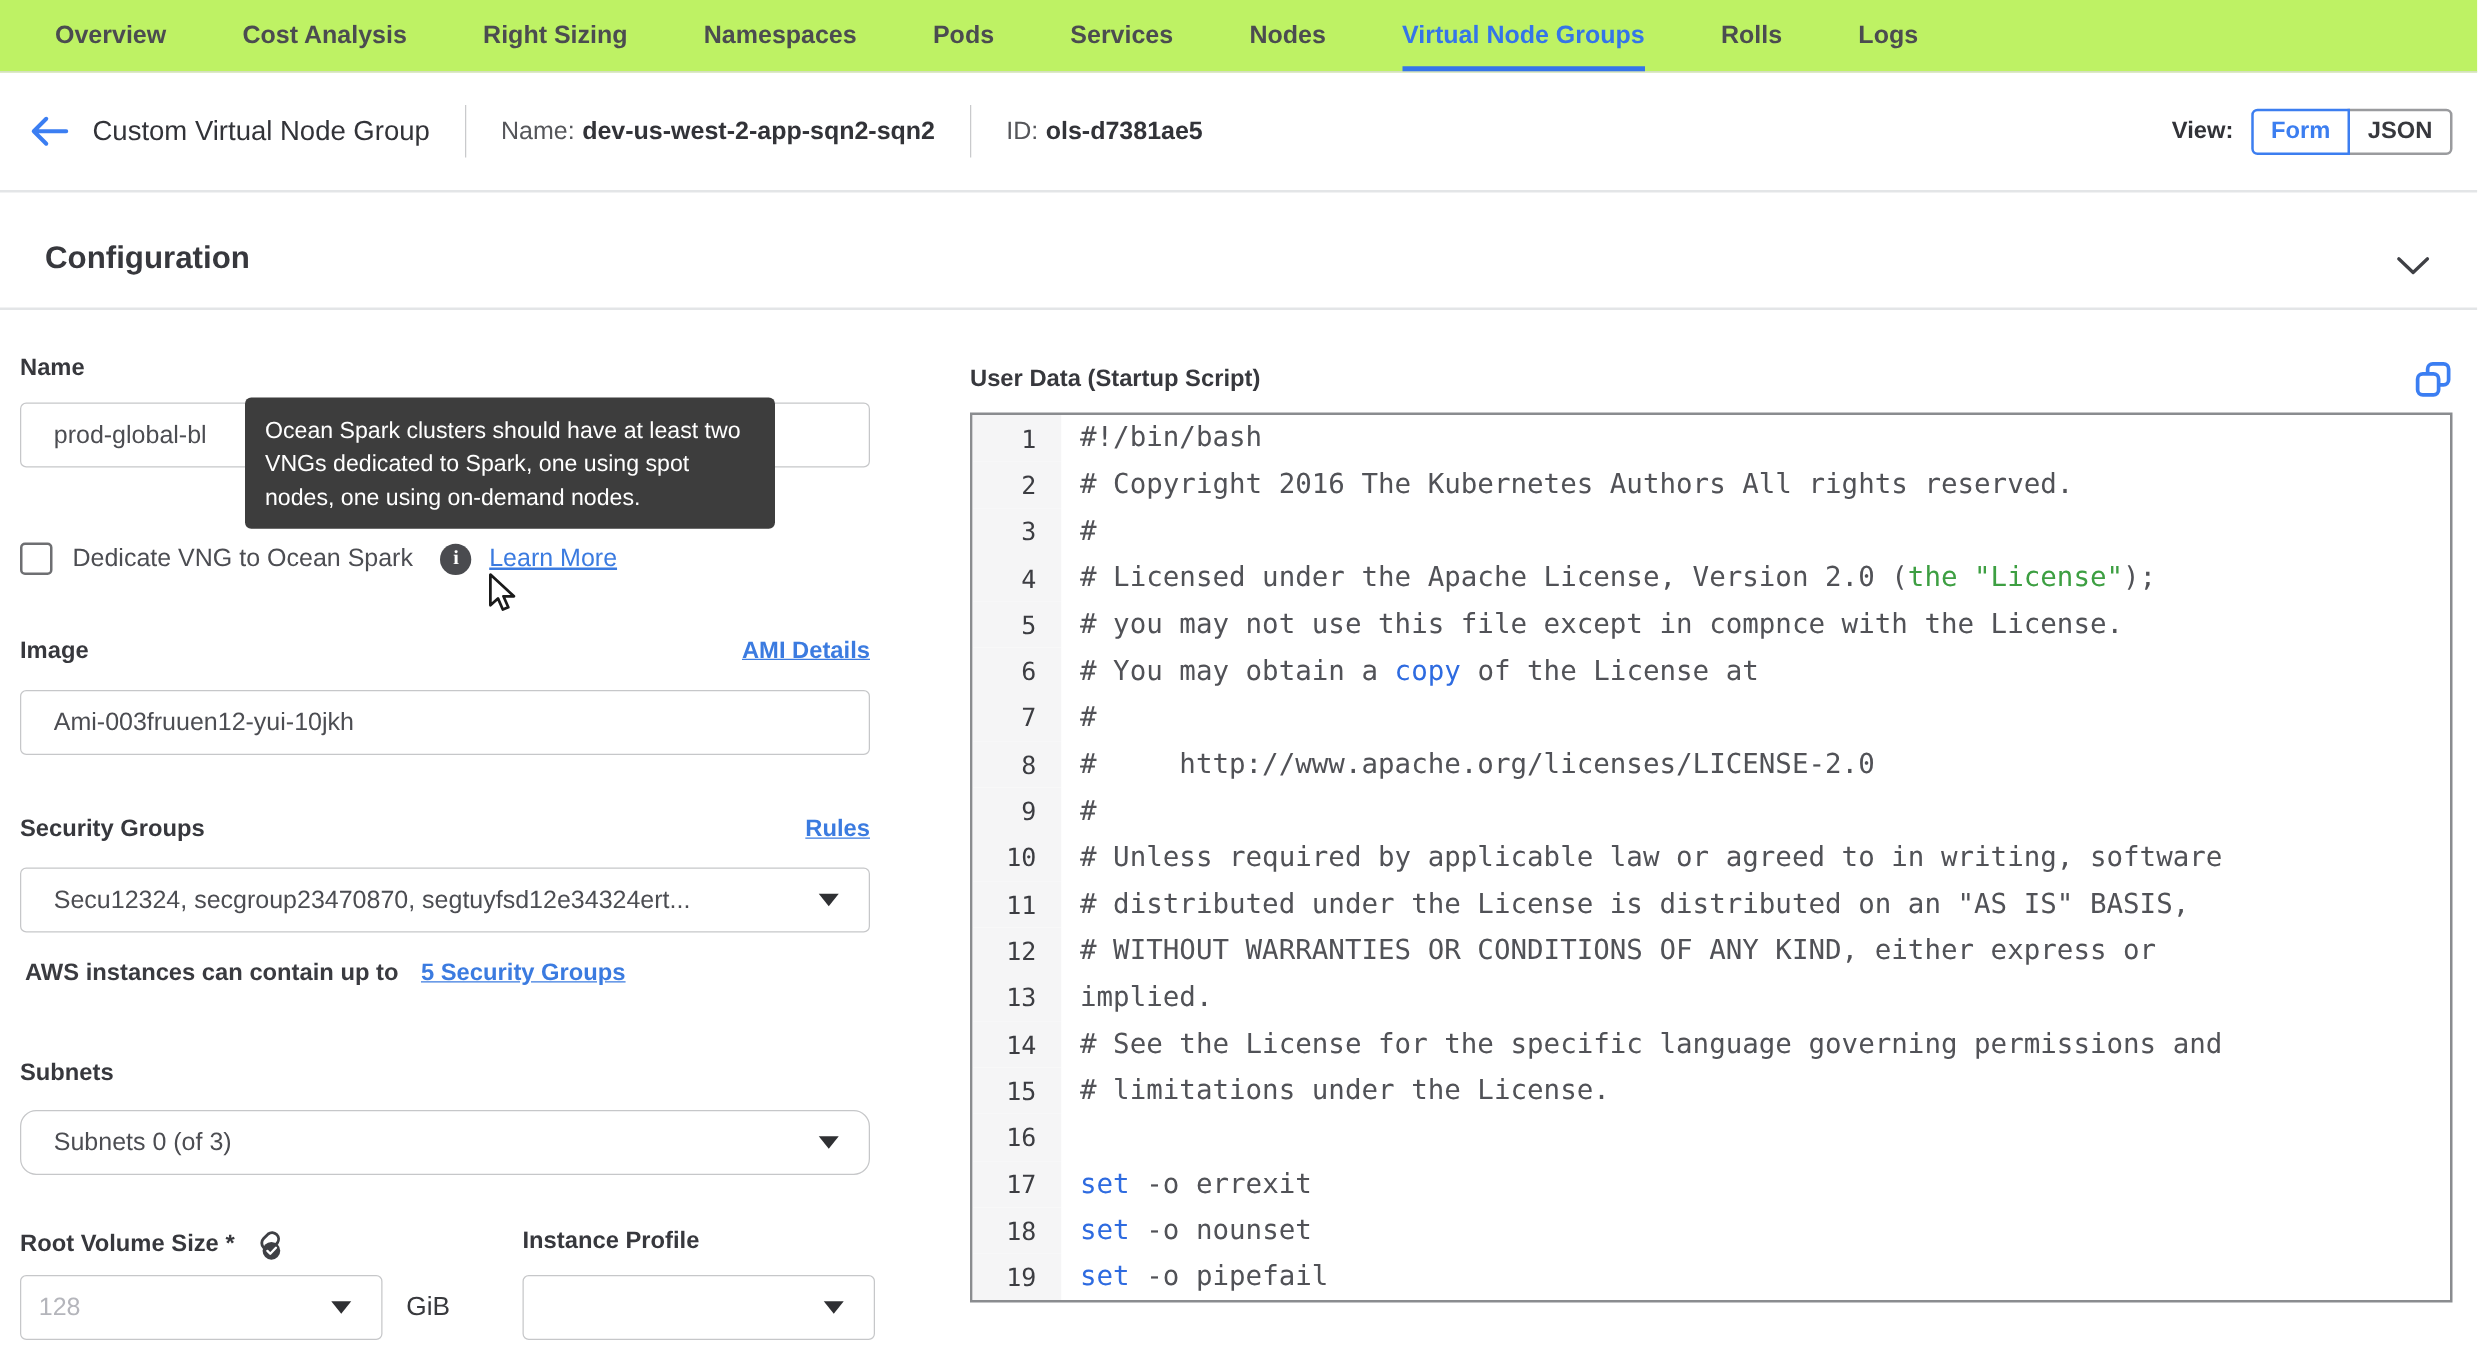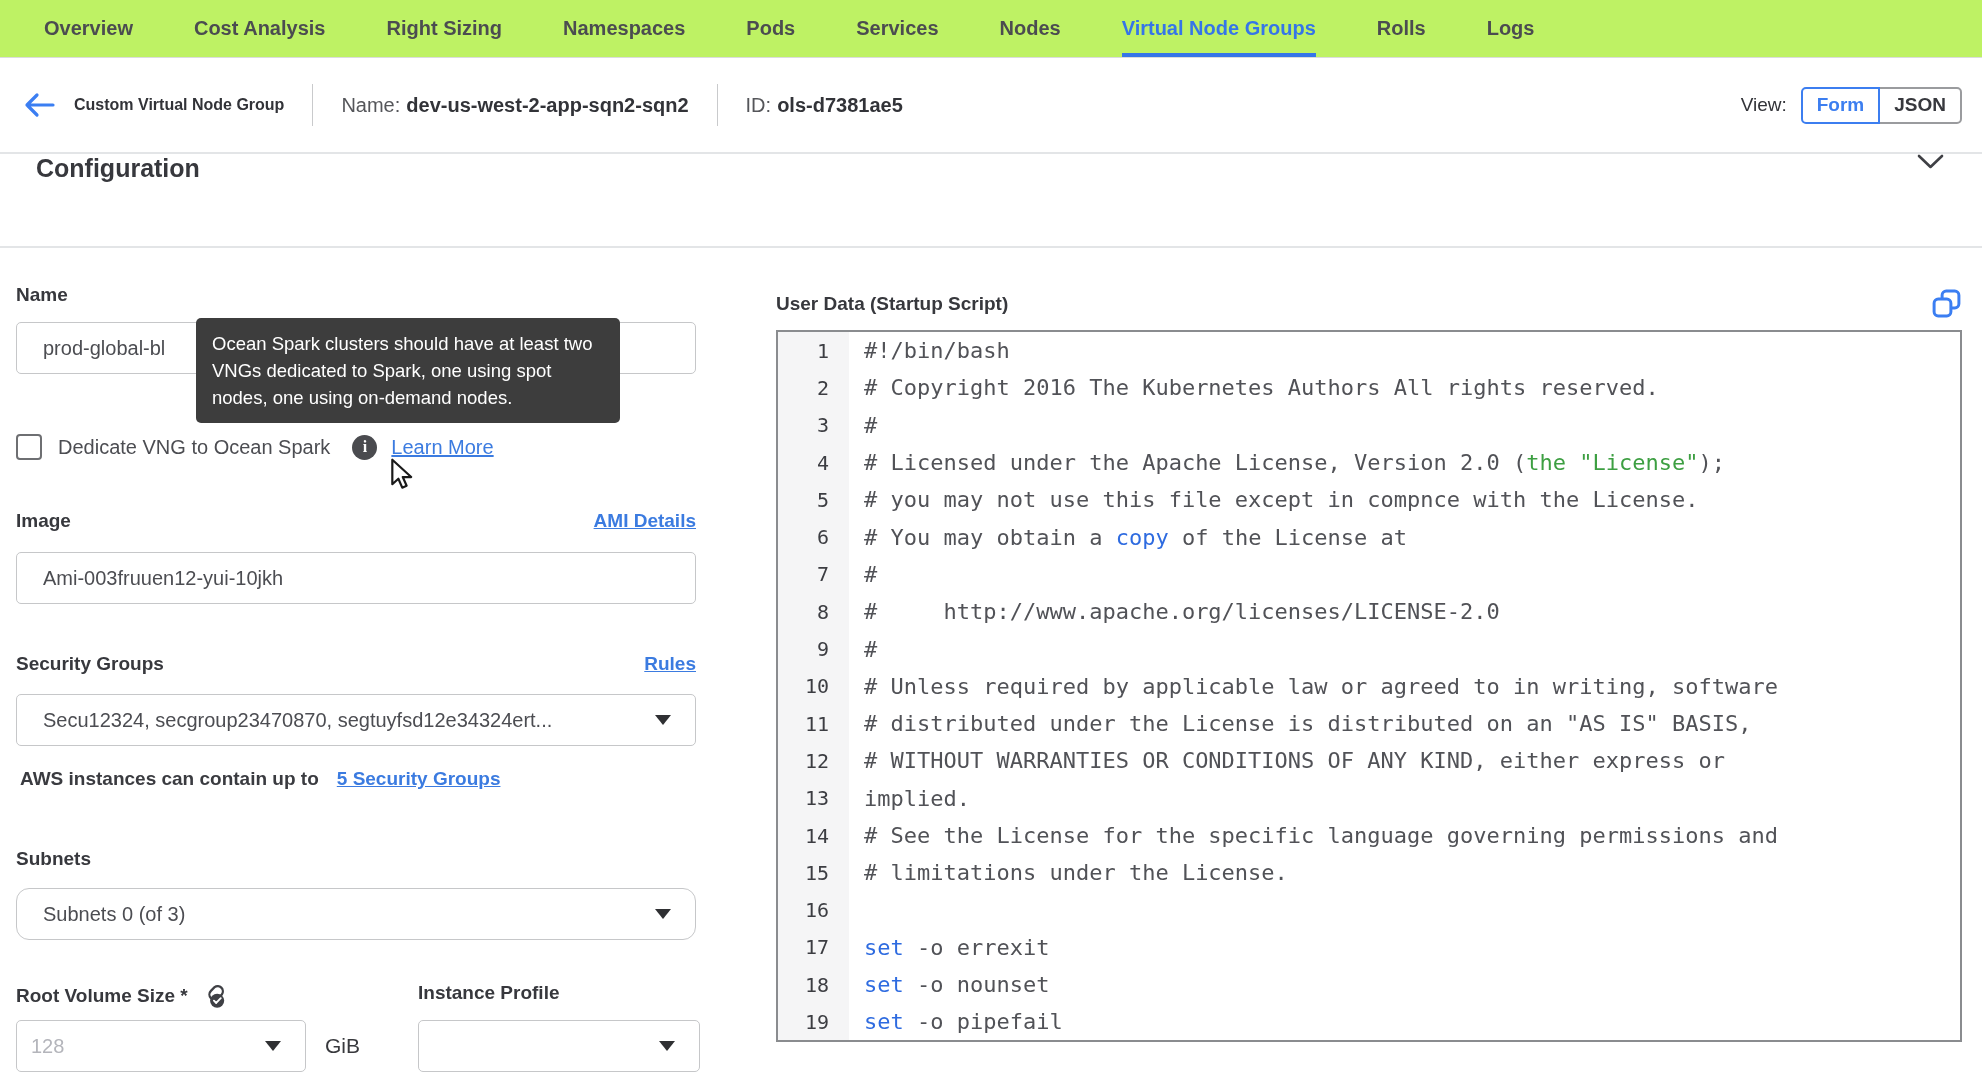--- a/index.html
+++ b/index.html
@@ -10,37 +10,37 @@
   .tabbar{position:absolute;top:0;left:0;right:0;height:58px;display:flex;gap:61px;
           padding:0 0 0 44px;box-sizing:border-box;border-bottom:1px solid #dbdcdd;background:#bef264;}
   .tab{display:flex;align-items:center;height:100%;font-size:20px;font-weight:600;color:#4b4c50;
        border-bottom:4px solid transparent;padding-top:3px;box-sizing:border-box;cursor:pointer;white-space:nowrap;}
   .tab.active{color:#3575e8;border-bottom-color:#3575e8;}
 
   
   .pagehead{position:absolute;top:58px;left:0;right:0;height:94px;display:flex;align-items:center;
             padding:0 20px 0 22px;box-sizing:border-box;}
   .backbtn{display:flex;align-items:center;margin-right:18px;cursor:pointer;}
-  .pagetitle{font-size:16px;font-weight:700;color:#323338;margin:0;}
+  .pagetitle{font-size:22px;font-weight:400;color:#323338;margin:0;}
   .vdiv{width:1px;height:42px;background:#c9cacc;margin:0 28px;}
   .meta{font-size:20px;color:#55565a;white-space:nowrap;}
   .meta b{color:#323338;font-weight:700;margin-left:6px;}
   .spacer{flex:1;}
-  .view-label{font-weight:400;font-size:19px;color:#323338;margin-right:14px;}
+  .view-label{font-weight:700;font-size:19px;color:#323338;margin-right:14px;}
   .toggle{display:flex;align-items:center;}
   .tbtn{height:37px;min-width:76px;padding:0 14px;display:flex;align-items:center;justify-content:center;
         font-size:19px;font-weight:700;box-sizing:border-box;cursor:pointer;background:#fff;}
   .tbtn.selected{color:#3c7ef0;border:2px solid #3c7ef0;border-radius:5px 0 0 5px;position:relative;z-index:2;}
   .tbtn.unselected{color:#37383d;border:2px solid #9a9b9e;border-radius:0 5px 5px 0;margin-left:-2px;}
 
   .divider{position:absolute;left:0;right:0;height:2px;background:#e3e5e7;}
   .d1{top:152px;} .d2{top:246px;}
 
   
-  .confighead{position:absolute;top:154px;left:0;right:0;height:67px;display:flex;align-items:flex-start;
+  .confighead{position:absolute;top:154px;left:0;right:0;height:67px;display:flex;align-items:flex-end;
               padding:0 38px 0 36px;box-sizing:border-box;}
   .configtitle{font-size:25px;font-weight:600;color:#37383d;margin:0;}
   .confighead .chev{margin-left:auto;cursor:pointer;display:flex;}
 
   
   .abs{position:absolute;}
   .field-label{font-size:19px;font-weight:600;color:#37383d;}
   .labelrow{left:16px;width:680px;display:flex;justify-content:space-between;}
   .inputbox{left:16px;width:680px;height:52px;border:1.5px solid #c6c7c9;border-radius:5px;background:#fff;
             font-family:"Liberation Sans",sans-serif;font-size:20px;color:#4c4d52;padding:0 26px;box-sizing:border-box;outline:none;}

